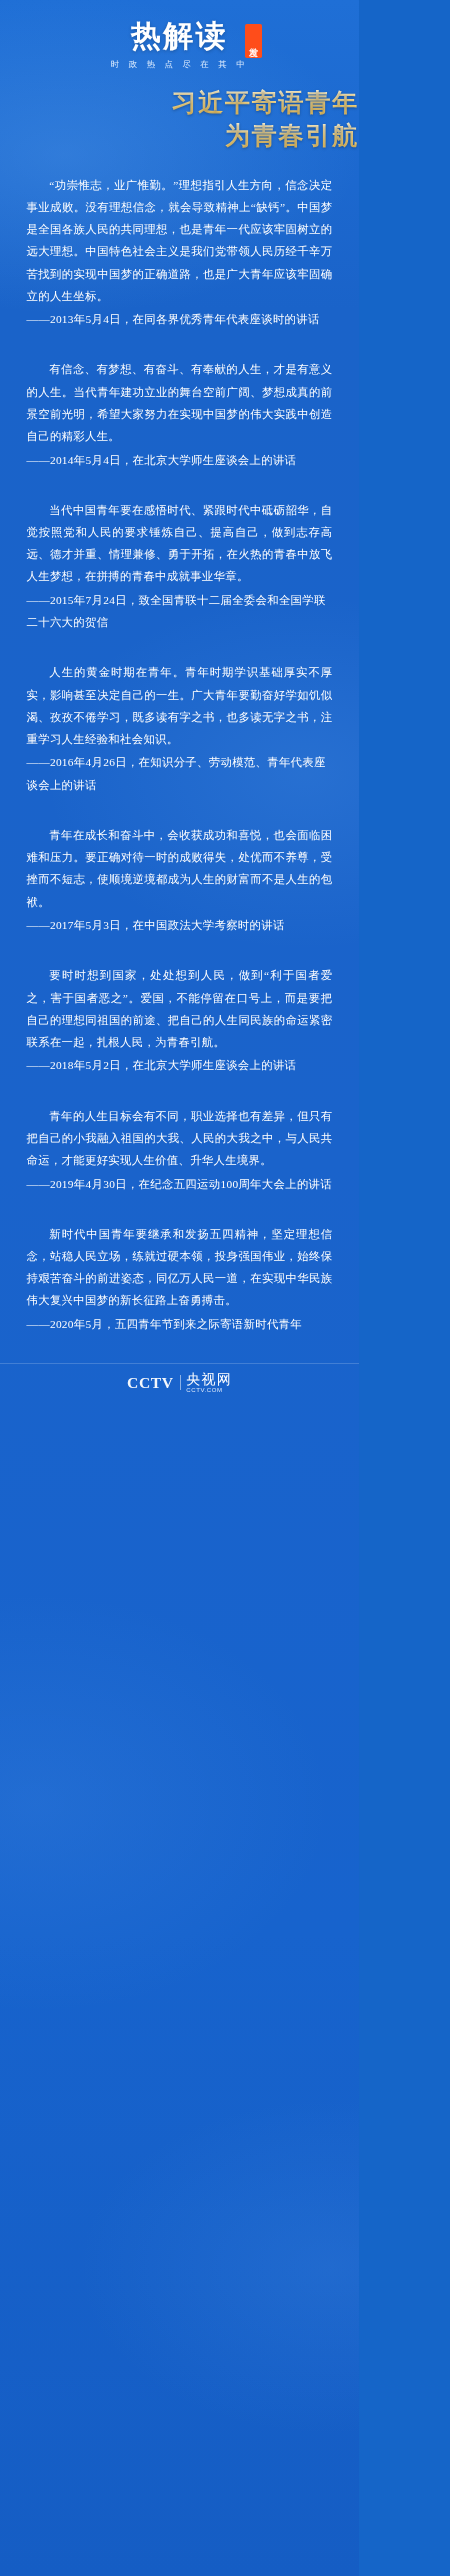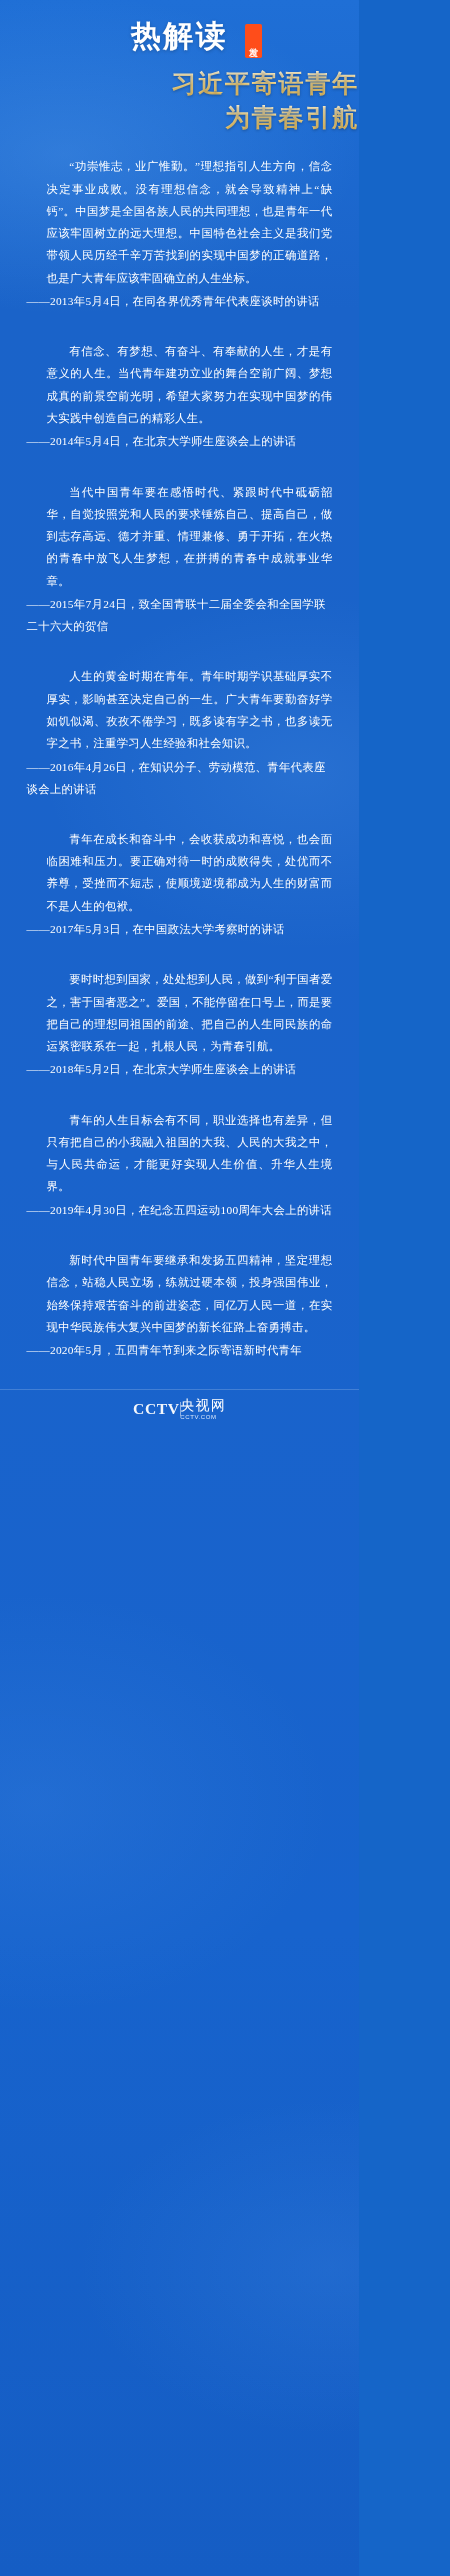--- a/index.html
+++ b/index.html
@@ -105,40 +105,39 @@
     margin-bottom: 28px;
   }
   .quote-text {
     font-family: "Liberation Serif", serif;
     font-size: 11.4px;
     line-height: 1.95;
     color: #ffffff;
     text-indent: 2em;
     text-align: justify;
     letter-spacing: 0.3px;
-    margin-left: 20px;
   }
   .quote-source {
     font-family: "Liberation Serif", serif;
     font-size: 11.4px;
     line-height: 1.95;
     color: #ffffff;
     text-align: left;
     letter-spacing: 0.3px;
     margin-top: 1.2px;
   }
 
   
   .footer {
     margin-top: 15.6px;
     height: 37px;
     display: flex;
     align-items: center;
     justify-content: center;
-    gap: 0;
+    gap: 6px;
     border-top: 0.6px solid rgba(255,255,255,0.18);
   }
   .cctv-logo {
     font-family: "Liberation Serif", serif;
     font-size: 15.6px;
     font-weight: bold;
     color: #ffffff;
     letter-spacing: 0.6px;
     opacity: 0.95;
   }
@@ -166,20 +165,21 @@
 <body>
 
 <div class="page">
   <div class="content">
 
     <div class="header">
       <div class="logo-wrap">
         <div class="logo-main">热解读</div>
         <div class="logo-badge">首发</div>
       </div>
+      <div class="logo-sub">时 政 热 点 尽 在 其 中</div>
 
       <div class="title-block">
         <div class="title-line">习近平寄语青年</div>
         <div class="title-line">为青春引航</div>
       </div>
     </div>
 
     <div class="quotes">
 
       <div class="quote">

